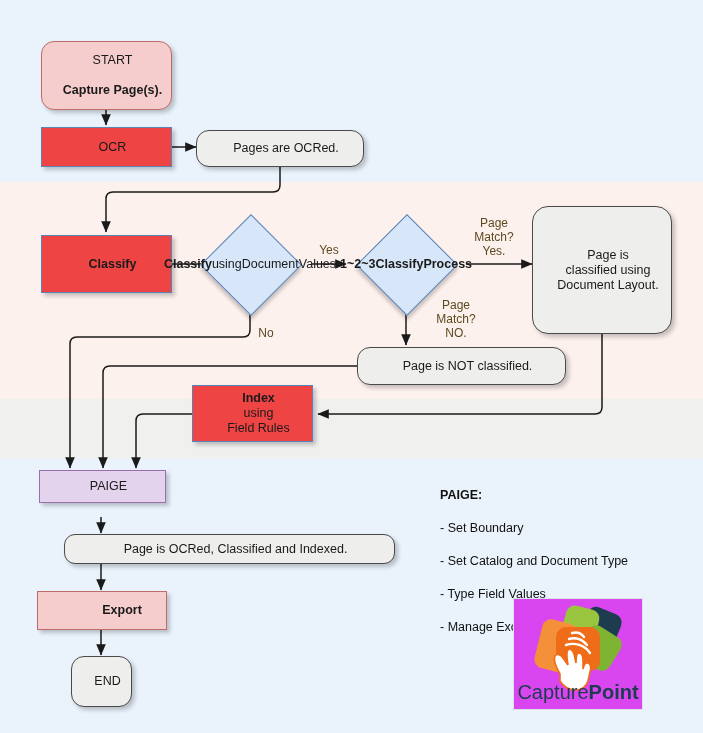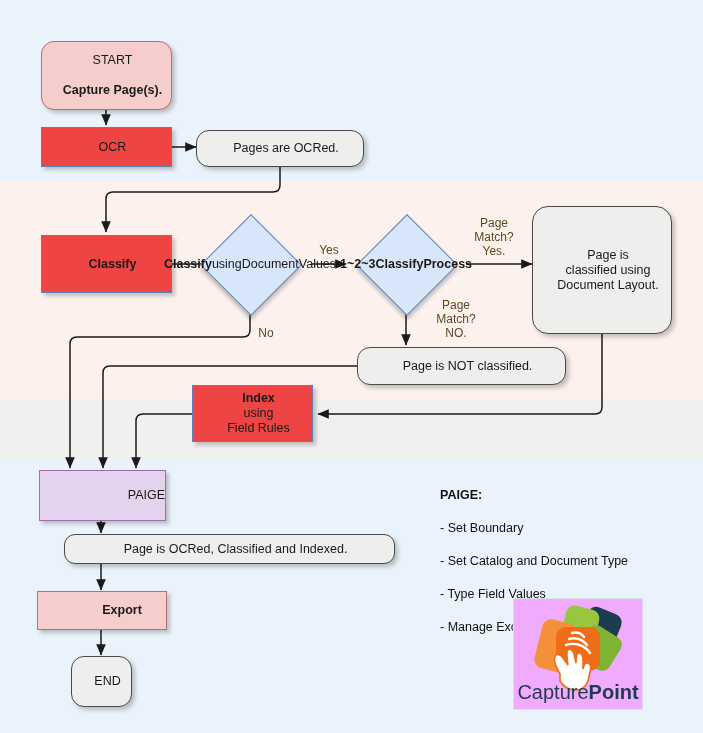--- a/index.html
+++ b/index.html
@@ -72,21 +72,21 @@
   #legend{
     position:absolute;left:440px;top:470px;z-index:4;
     font-size:12.5px;line-height:16.5px;color:#111;
     white-space:pre-line;
   }
   #legend .ltitle{font-weight:bold;display:block;}
 
   
   #logo{
     position:absolute;left:513px;top:598px;width:128px;height:110px;
-    background:#f0abfc;border:1px solid #d9e2ea;
+    background:#d946ef;border:1px solid #d9e2ea;
     z-index:4;overflow:hidden;
   }
   #logo svg{display:block;}
 </style>
 </head>
 <body>
 
 <div id="stage">
 
   <div class="band band-pink"></div>
@@ -163,21 +163,21 @@
   </div>
 
   <div class="node n-gray r-round sh" style="left:357px;top:347px;width:209px;height:38px;">
     <span class="lbl">Page is NOT classified.</span>
   </div>
 
   <div class="node n-blue sh" style="left:192px;top:385px;width:121px;height:57px;">
     <span class="lbl"><span style="font-weight: bold;">Index</span><br><span>using</span><br><span>Field Rules</span></span>
   </div>
 
-  <div class="node n-purple sh" style="left:39px;top:470px;width:127px;height:51px;text-align:right;">
+  <div class="node n-purple sh" style="left:39px;top:470px;width:127px;height:33px;">
     <span class="lbl">PAIGE</span>
   </div>
 
   <div class="node n-gray r-soft sh" style="left:64px;top:534px;width:331px;height:30px;">
     <span class="lbl">Page is OCRed, Classified and Indexed.</span>
   </div>
 
   <div class="node n-red sh bold" style="left:37px;top:591px;width:130px;height:39px;">
     <span class="lbl" style="font-weight: bold;">Export</span>
   </div>

